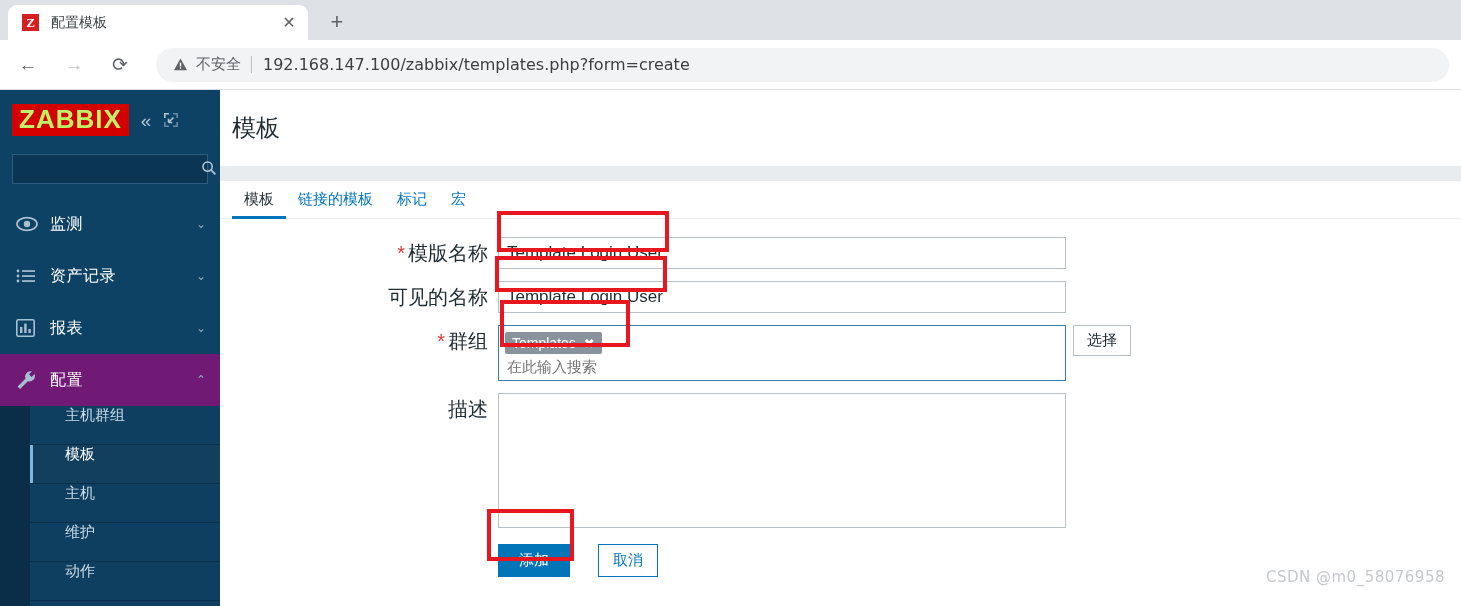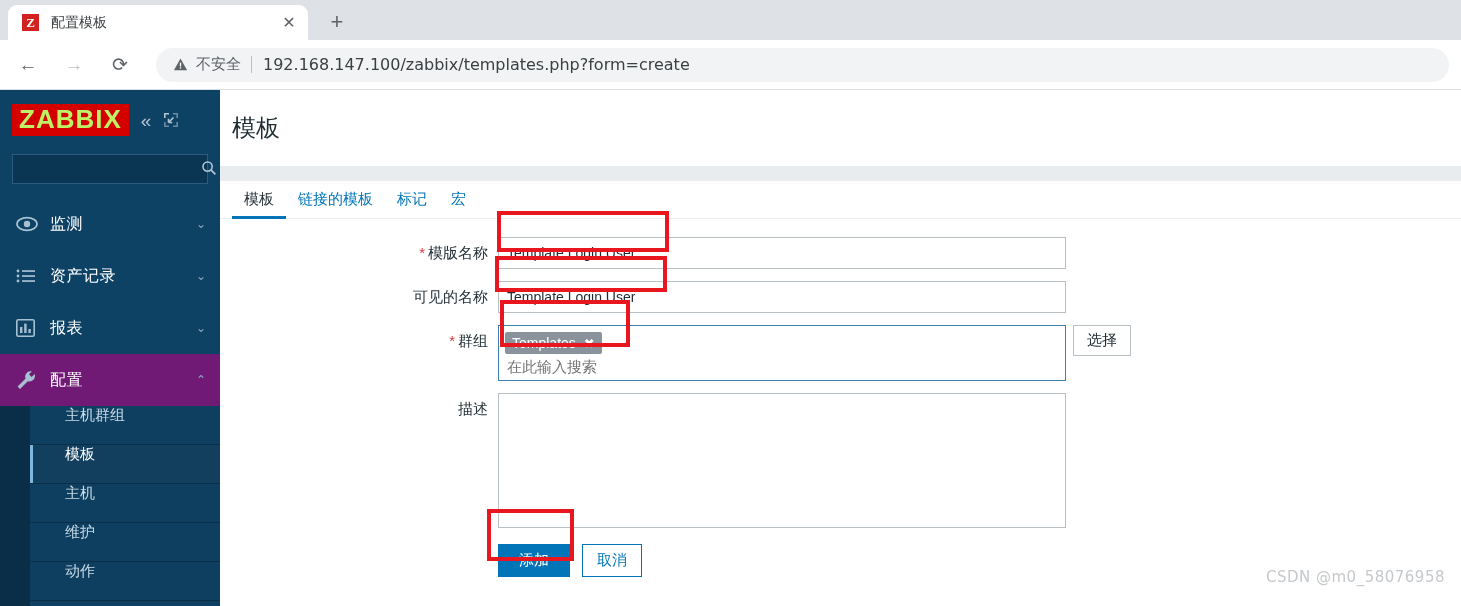--- a/index.html
+++ b/index.html
@@ -277,33 +277,33 @@
   .row {
     display: flex;
     align-items: flex-start;
     margin-bottom: 12px;
   }
   .lab {
     width: 278px;
     flex: none;
     text-align: right;
     padding-right: 10px;
-    font-size: 15px;
+    font-size: 20px;
     color: #1f2c33;
     line-height: 32px;
     white-space: nowrap;
   }
   .req { color: #d63b3b; margin-right: 3px; }
   .fld { position: relative; }
   .txt {
     width: 568px;
     height: 32px;
     border: 1px solid #b8bfc5;
     padding: 0 8px;
-    font-size: 14px;
+    font-size: 17px;
     color: #1f2c33;
     font-family: "Liberation Sans", sans-serif;
     outline: none;
     background: #fff;
   }
   .multiselect {
     width: 568px;
     min-height: 55px;
     border: 1px solid #3a7fae;
     background: #fff;
@@ -344,21 +344,21 @@
   .ta {
     width: 568px;
     height: 135px;
     border: 1px solid #b8bfc5;
     resize: none;
     font-family: "Liberation Sans", sans-serif;
     font-size: 15px;
     padding: 6px 8px;
     outline: none;
   }
-  .btnrow { display: flex; align-items: center; }
+  .btnrow { display: flex; align-items: center; gap: 16px; }
   .btn-primary {
     background: #0275b8;
     color: #ffffff;
     border: 1px solid #0275b8;
     font-size: 15px;
     padding: 6px 20px;
     font-family: "Liberation Sans", sans-serif;
     cursor: pointer;
   }
   .btn-link {

